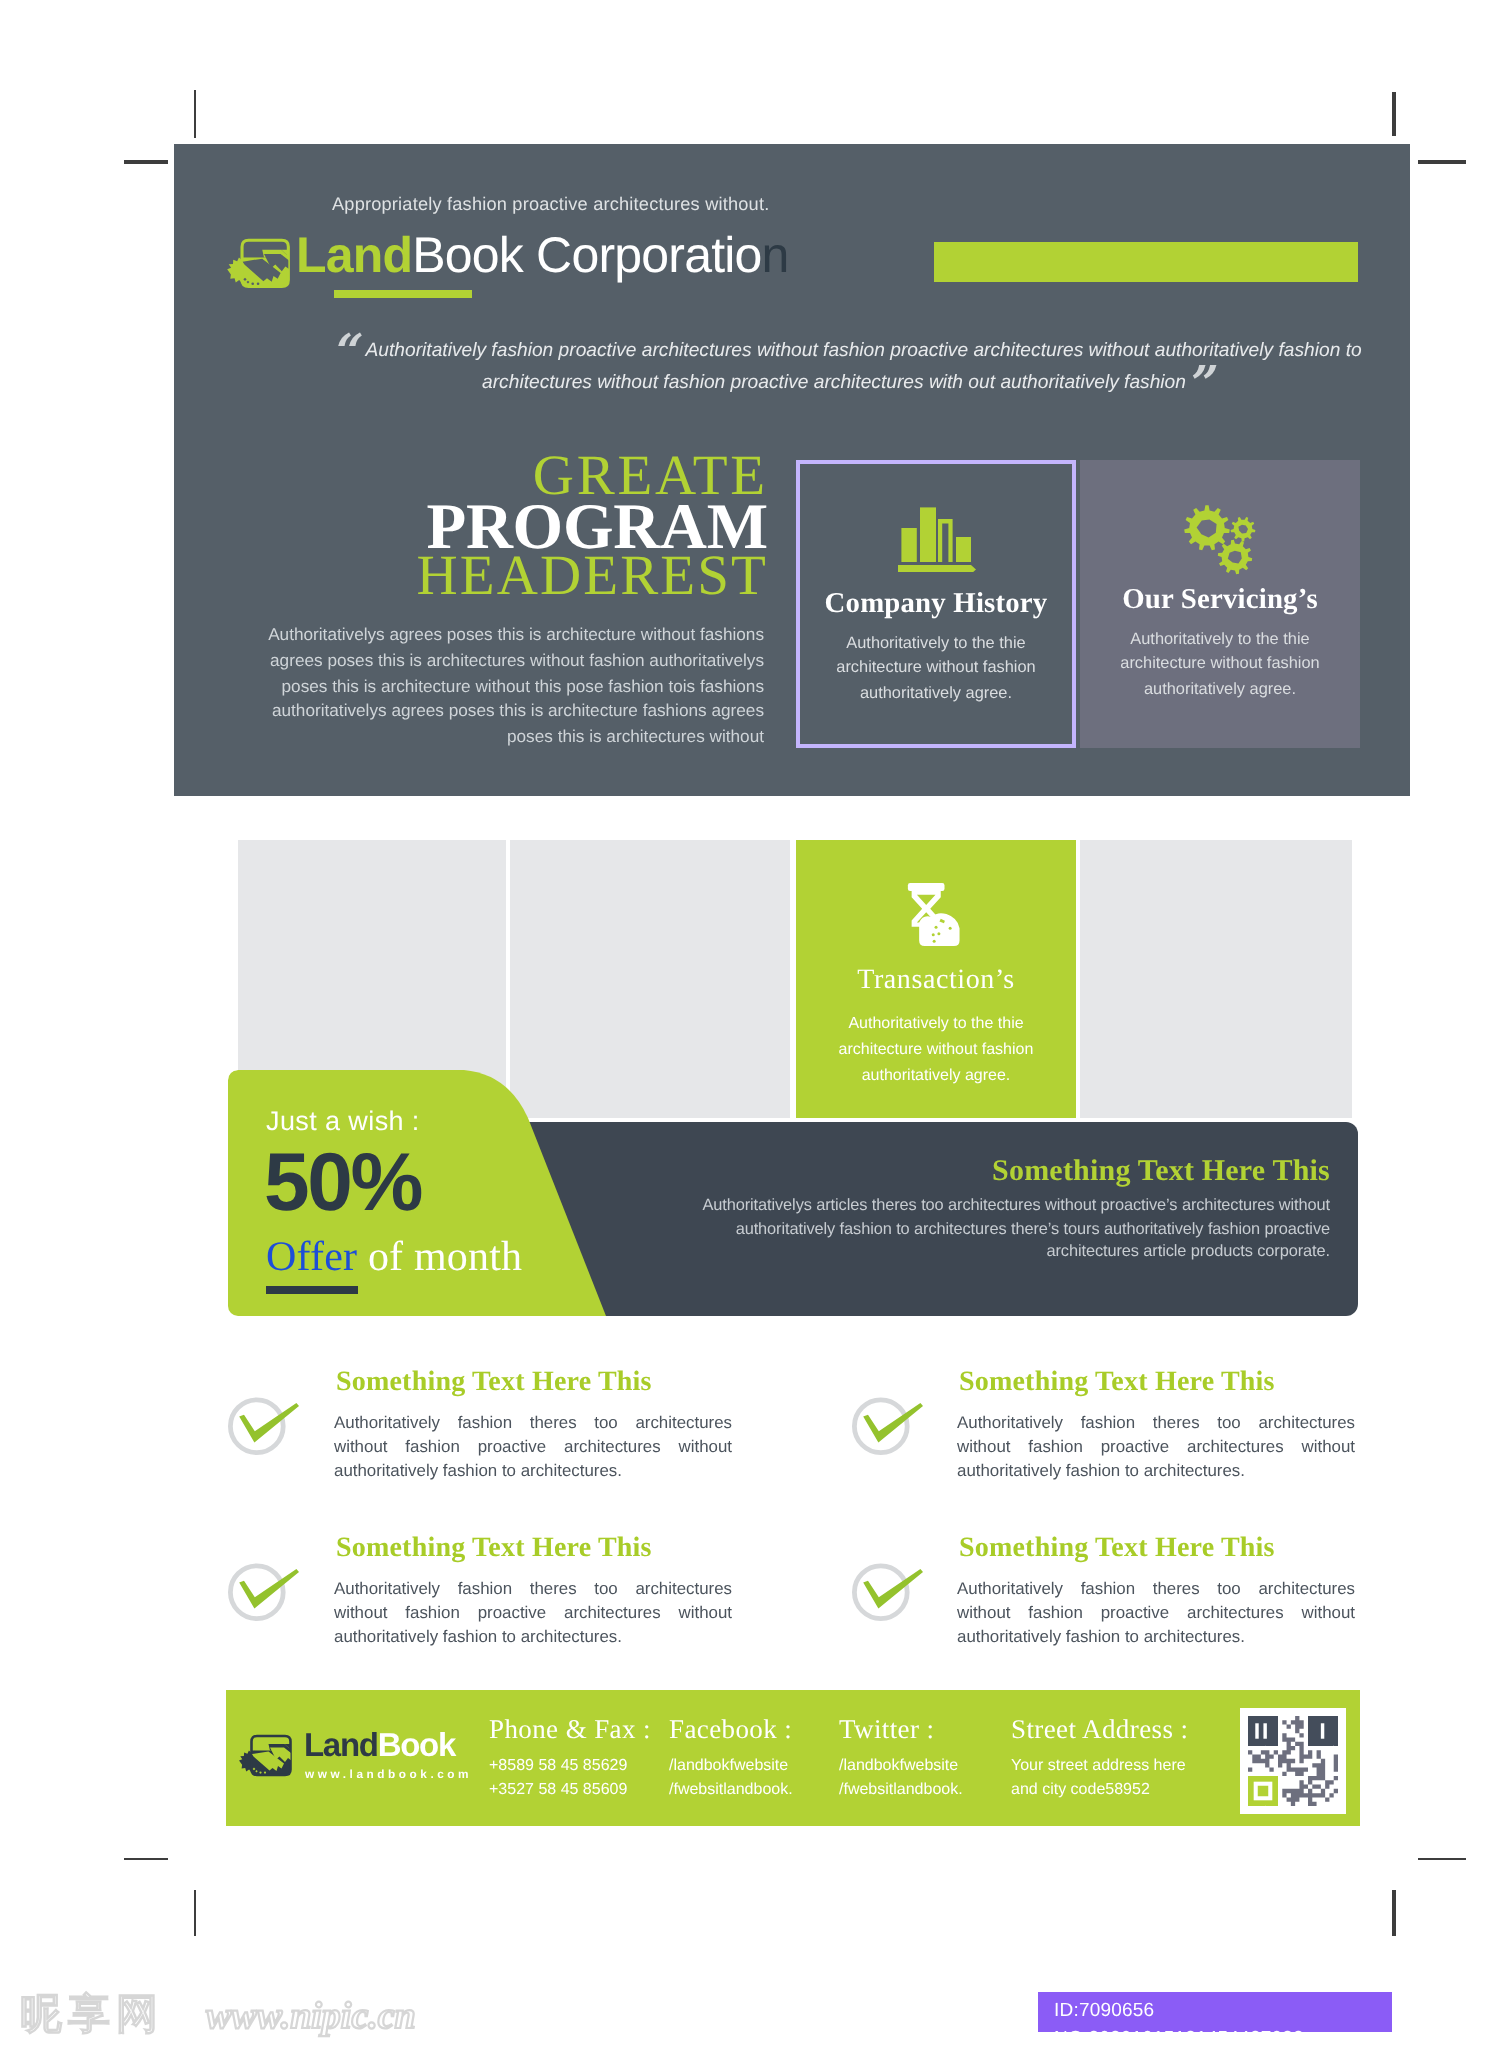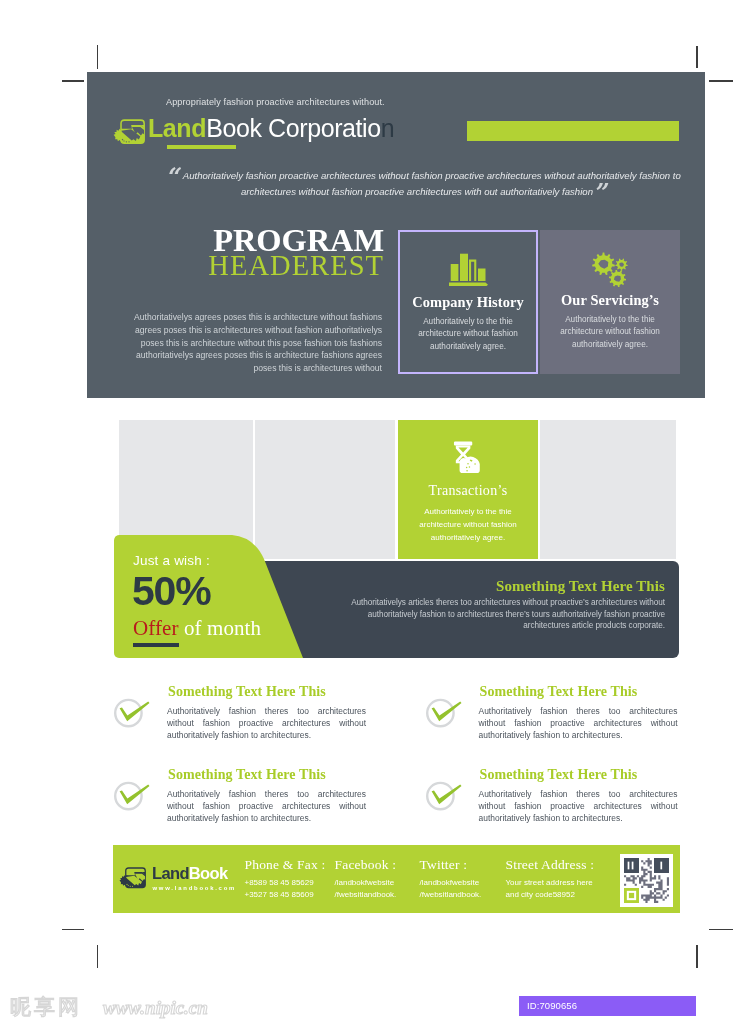--- a/index.html
+++ b/index.html
@@ -41,21 +41,21 @@
   .pan.p3 .tt{position:absolute;left:0;right:0;top:63px;text-align:center;font-family:Liberation Serif, serif;font-size:14px;color:#fff;letter-spacing:.3px;}
   .pan.p3 .tb{position:absolute;left:11px;right:11px;top:85px;text-align:center;font-size:8px;line-height:13px;color:#fff;}
   
   .offdark{position:absolute;left:255px;top:561px;width:424px;height:97px;background:#3e4752;border-radius:0 6px 6px 0;
            clip-path:polygon(9px 0,424px 0,424px 97px,46px 97px);}
   .offgreen{position:absolute;left:114px;top:535px;width:189px;height:123px;background:#b2d234;border-radius:5px 0 0 5px;
             clip-path:path('M5 0 L118 0 Q140 2 150 24 L189 123 L0 123 L0 5 Q0 0 5 0 Z');}
   .offk{position:absolute;left:19px;top:18px;font-size:13.5px;color:#fff;letter-spacing:.2px;}
   .offp{position:absolute;left:18px;top:31px;font-size:41px;line-height:51px;font-weight:bold;color:#2d3a45;letter-spacing:-1.2px;font-family:"Liberation Sans",sans-serif;}
   .offl{position:absolute;left:19px;top:81px;font-family:"Liberation Serif",serif;font-size:21px;color:#fff;letter-spacing:.1px;white-space:nowrap;}
-  .offl u{color:#b91c1c;text-decoration:none;border-bottom:4px solid #2d3a45;padding-bottom:3px;}
+  .offl u{color:#1d4ed8;text-decoration:none;border-bottom:4px solid #2d3a45;padding-bottom:3px;}
   .offt{position:absolute;right:14px;top:17px;font-family:"Liberation Serif",serif;font-size:15px;color:#b2d234;font-weight:bold;letter-spacing:.1px;}
   .offb{position:absolute;left:70px;right:14px;top:36px;font-size:8.2px;line-height:11.6px;color:#c7ccd1;text-align:right;letter-spacing:-.05px;}
   
   .feat{position:absolute;width:270px;}
   .feat .fi{position:absolute;left:0;top:14px;width:36px;height:32px;}
   .feat .ft{position:absolute;left:54px;top:0;font-family:"Liberation Serif",serif;font-size:14px;color:#a8cc28;font-weight:bold;letter-spacing:.1px;white-space:nowrap;}
   .feat .fb{position:absolute;left:53px;top:21px;width:199px;font-size:8.45px;line-height:12.1px;color:#4c545d;text-align:justify;}
   
   .foot{position:absolute;left:113px;top:845px;width:567px;height:68px;background:#b2d234;}
   .flogo{position:absolute;left:6px;top:17px;width:32px;height:32px;}
@@ -123,20 +123,21 @@
     </div>
 
     <div class="quote">
       <span class="qm">“</span>
       <span>Authoritatively fashion proactive architectures without fashion proactive architectures without authoritatively fashion to</span><br>
       <span>architectures without fashion proactive architectures with out authoritatively fashion</span>
       <span class="qm qc">”</span>
     </div>
 
     <div class="heads">
+      <div class="h1">GREATE</div>
       <div class="h2">PROGRAM</div>
       <div class="h3">HEADEREST</div>
     </div>
 
     <div class="herobody">Authoritativelys agrees poses this is architecture without fashions agrees poses this is architectures without fashion authoritativelys poses this is architecture without this pose fashion tois fashions authoritativelys agrees poses this is architecture fashions  agrees poses this is architectures without</div>
 
     <div class="card c1">
       <div class="ci">
         <svg viewBox="0 0 39 33" width="39" height="33">
             <g fill="#b2d234">

